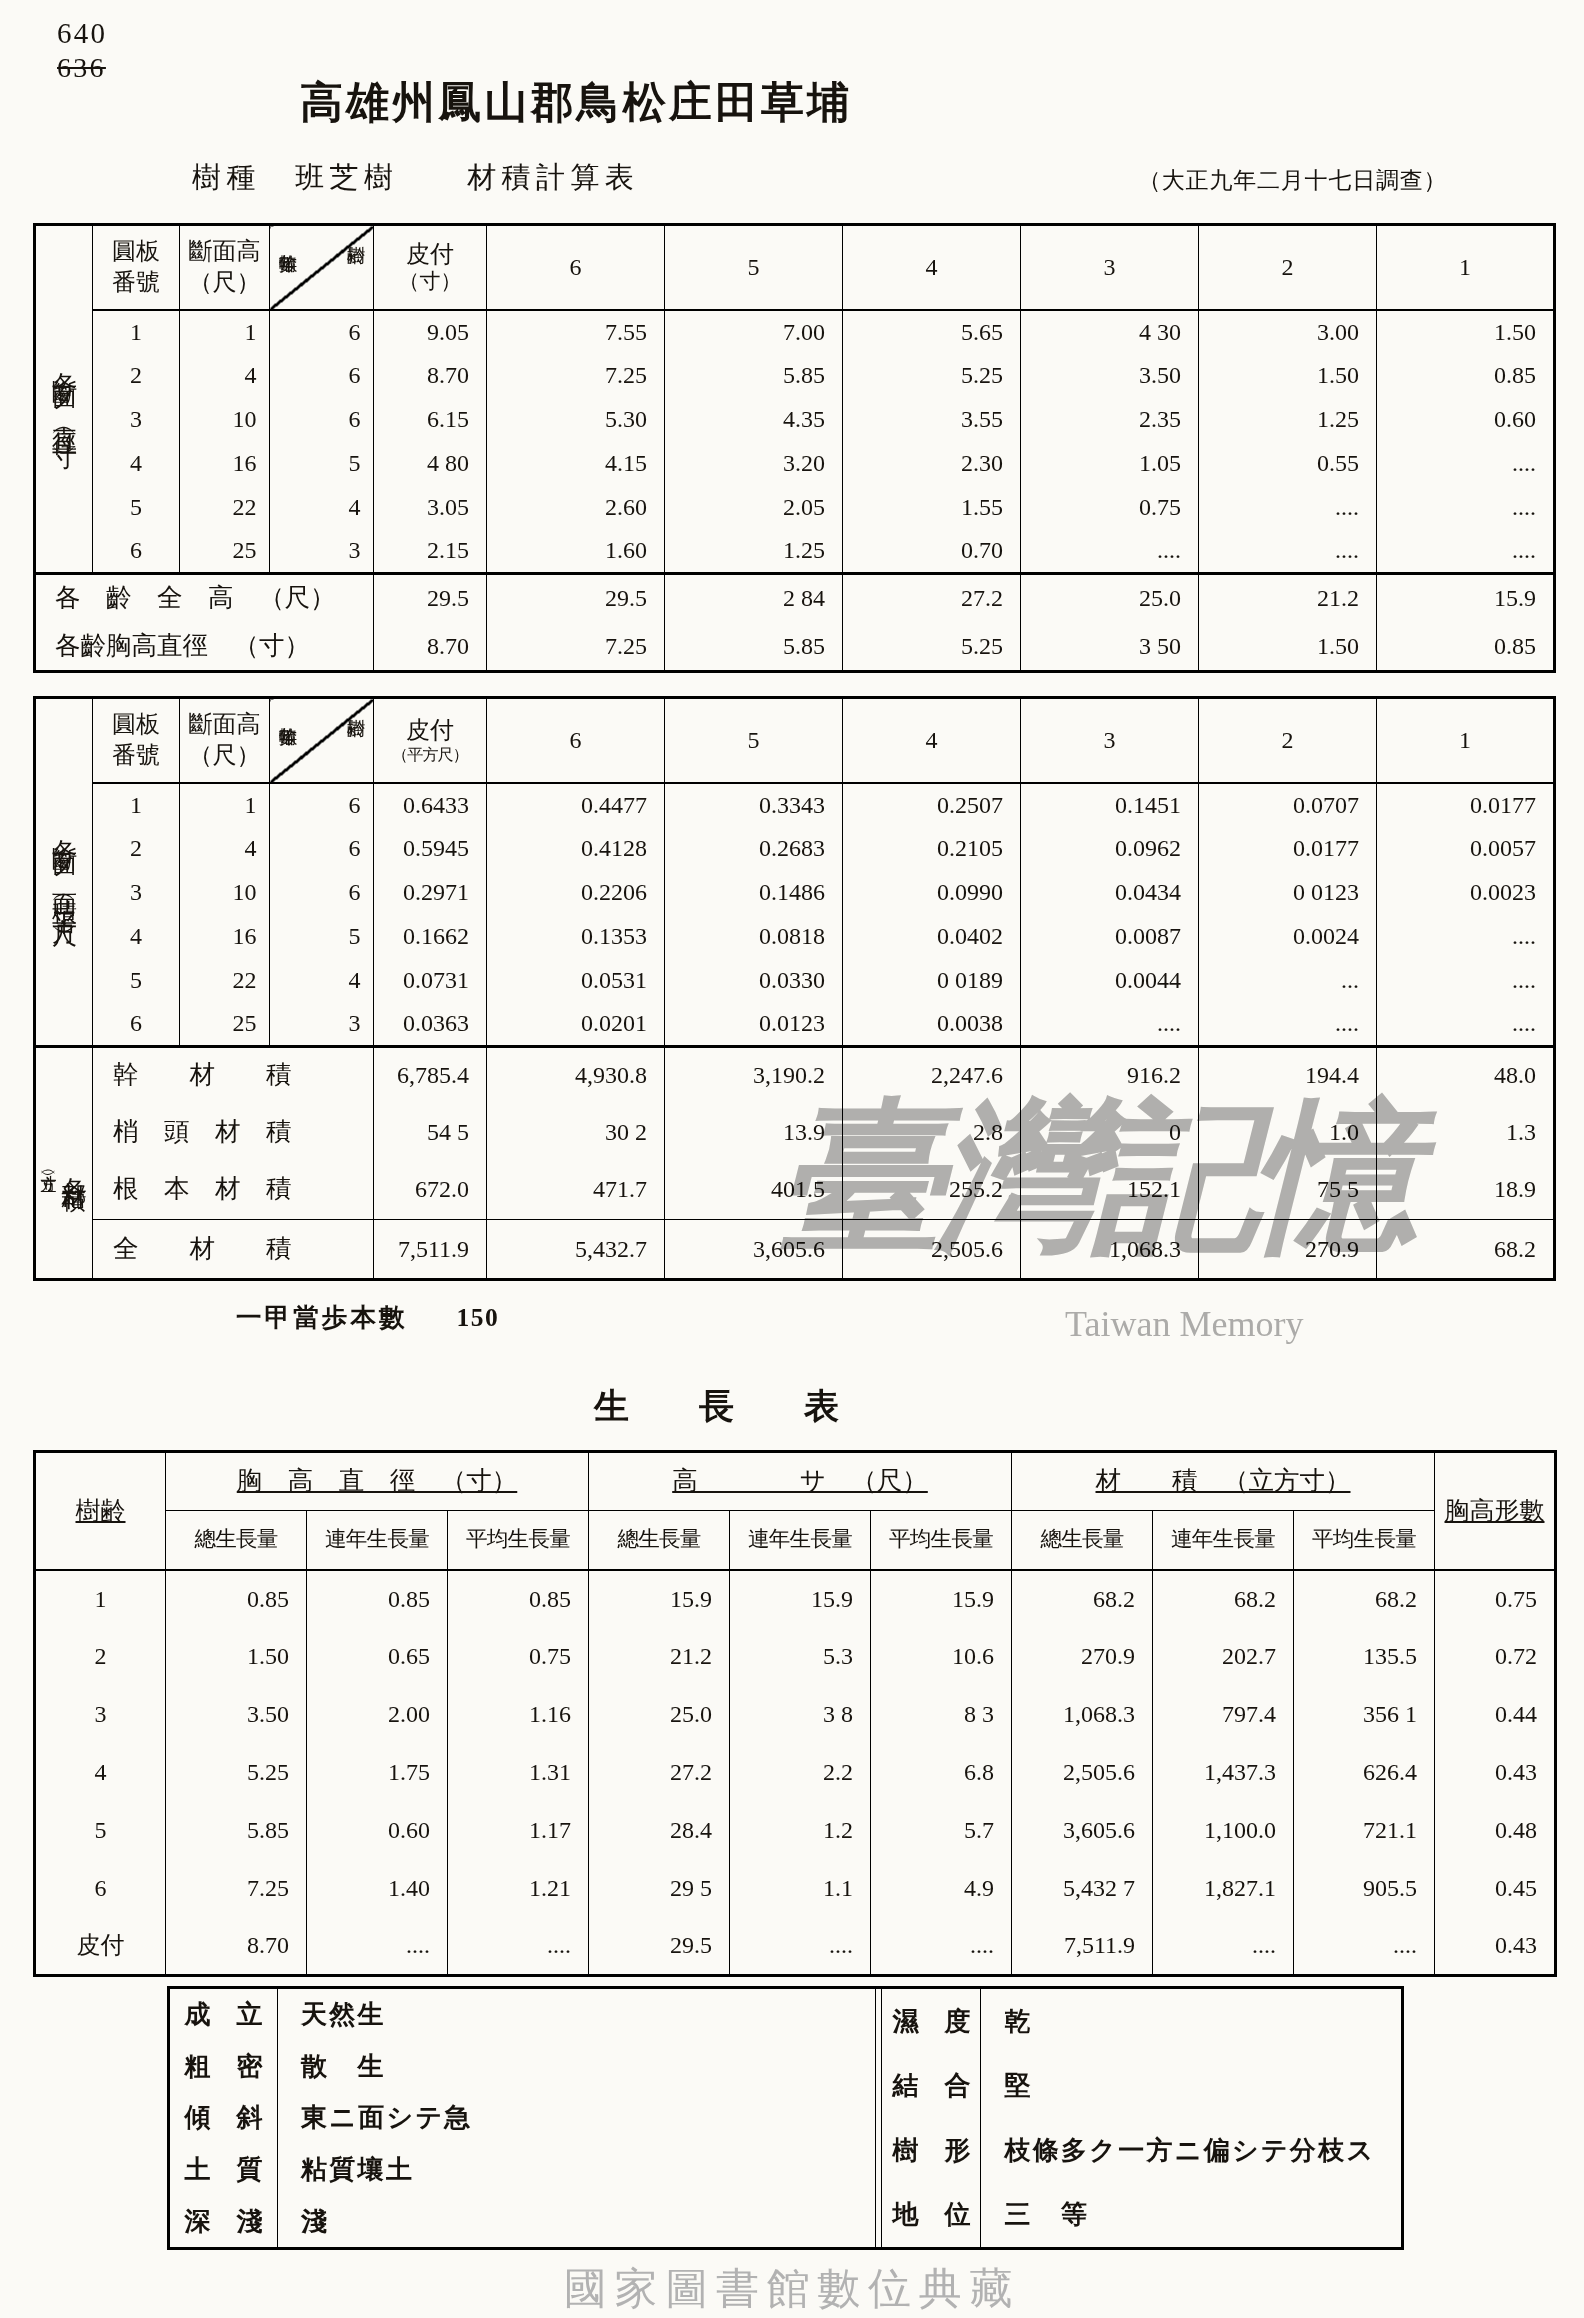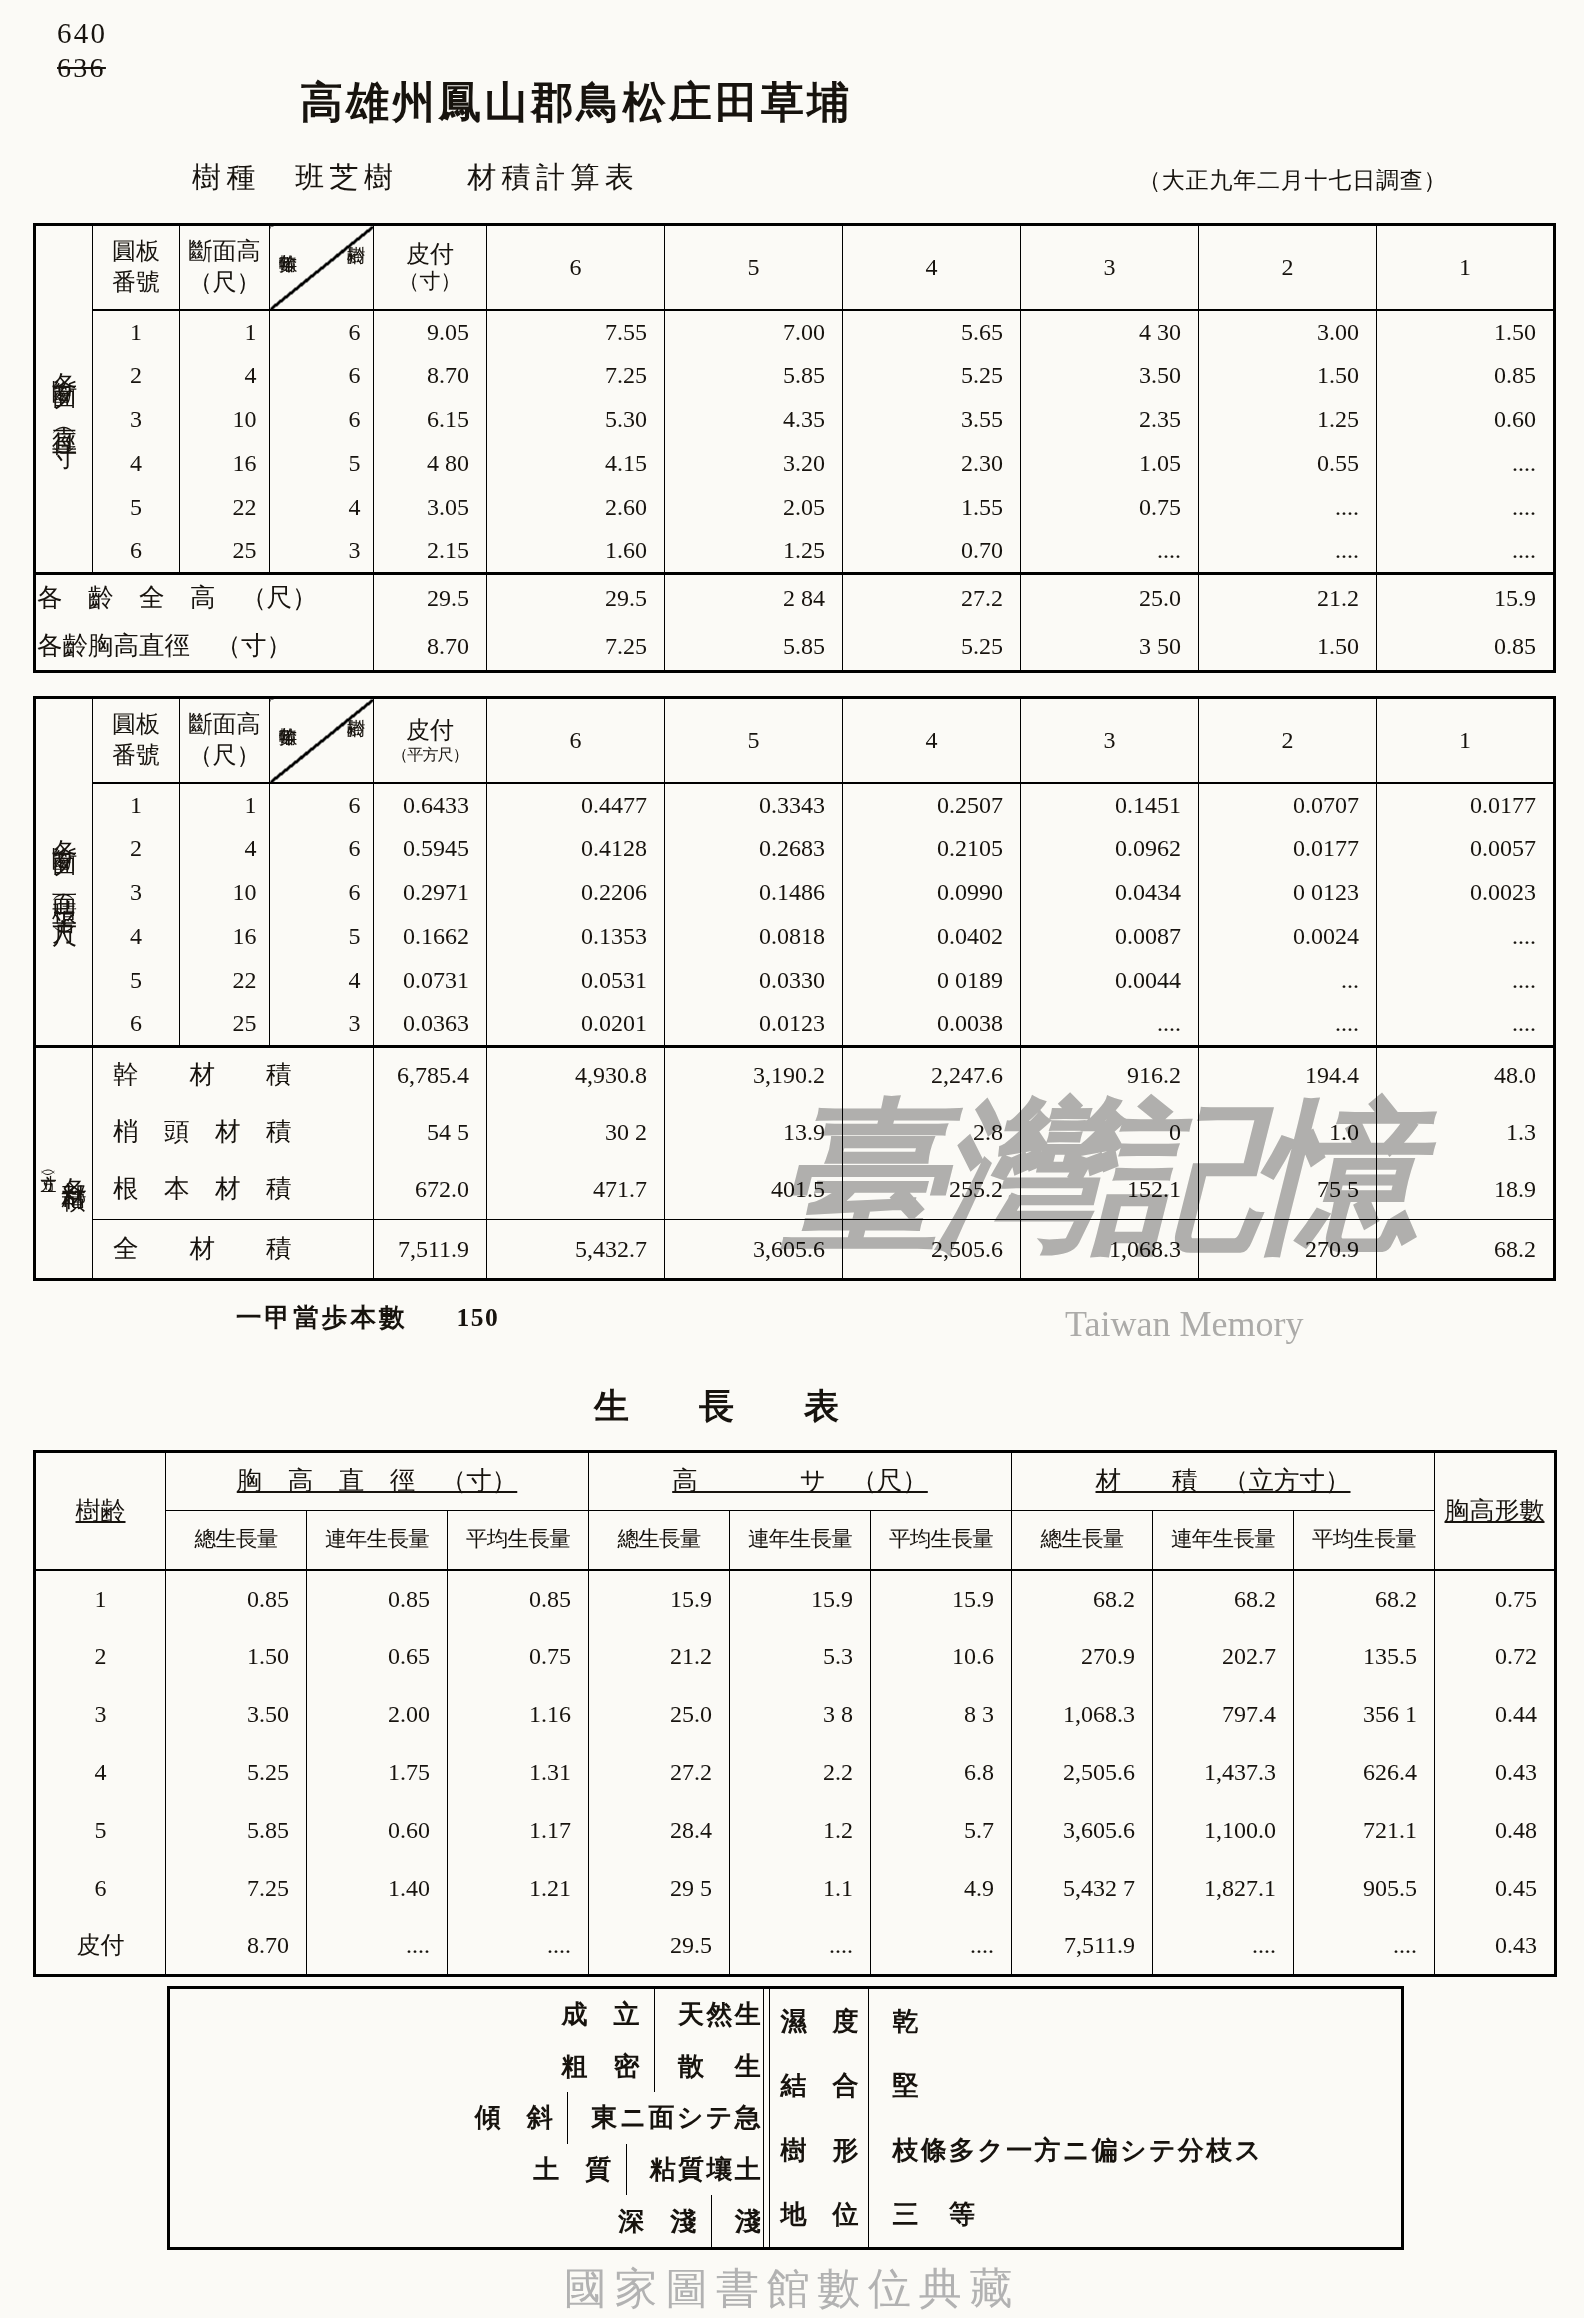--- a/index.html
+++ b/index.html
@@ -50,32 +50,32 @@
   .unit-sm { font-size:16px; letter-spacing:-0.8px; }
   .diag { position:relative;
     background:linear-gradient(to bottom right,
       transparent 0, transparent calc(50% - 1.5px),
       #000 calc(50% - 1.5px), #000 calc(50% + 1.5px),
       transparent calc(50% + 1.5px)); }
   .diag-a { position:absolute; top:4.6px; right:6.2px; writing-mode:vertical-rl; font-size:18.5px; }
   .diag-b { position:absolute; top:14px; left:6.2px; writing-mode:vertical-rl; font-size:18.5px; }
   tbody.block td { border-top:3.1px solid #000; }
   tbody.block tr + tr td { border-top:none; }
-  .sum-label { text-align:left; padding-left:1px; font-size:25.5px; }
+  .sum-label { text-align:left; padding-left:19px; font-size:25.5px; }
   .vol-label { text-align:left; padding-left:20px; font-size:25.5px; }
   tr.rule td { border-top:1.5px solid #000 !important; }
   
   .gt thead tr.tier1 th { border-bottom:1.5px solid #000; font-size:25.5px;text-decoration:underline; }
   .gt thead tr.tier1 th.span2 { border-bottom:2.3px solid #000; font-size:25px; }
   .gt thead tr.tier2 th { border-bottom:2.3px solid #000; font-size:21.6px; letter-spacing:-0.8px; }
   
   .site { position:absolute; left:167px; top:1986px; width:1237px; height:264px;
           border:3.9px solid #000; display:flex; z-index:1; }
   .site-sec { display:flex; flex-direction:column; height:100%; }
-  .site-left { width:594px; border-right:1.5px solid #000;align-items:flex-end; }
+  .site-left { width:706px; border-right:1.5px solid #000; }
   .site-right { flex:1; border-left:1.5px solid #000; margin-left:5.4px; }
   .site-row { flex:1; display:flex; align-items:center; }
   .site-label { width:108px; align-self:stretch; border-right:1.5px solid #000;
                 display:flex; align-items:center; justify-content:center;
                 font-size:26px; font-weight:bold; }
   .site-right .site-label { width:99px; }
   .site-value { padding-left:23px; font-size:26px; letter-spacing:2.3px; font-weight:bold; white-space:nowrap; }
 </style>
 </head>
 <body>

